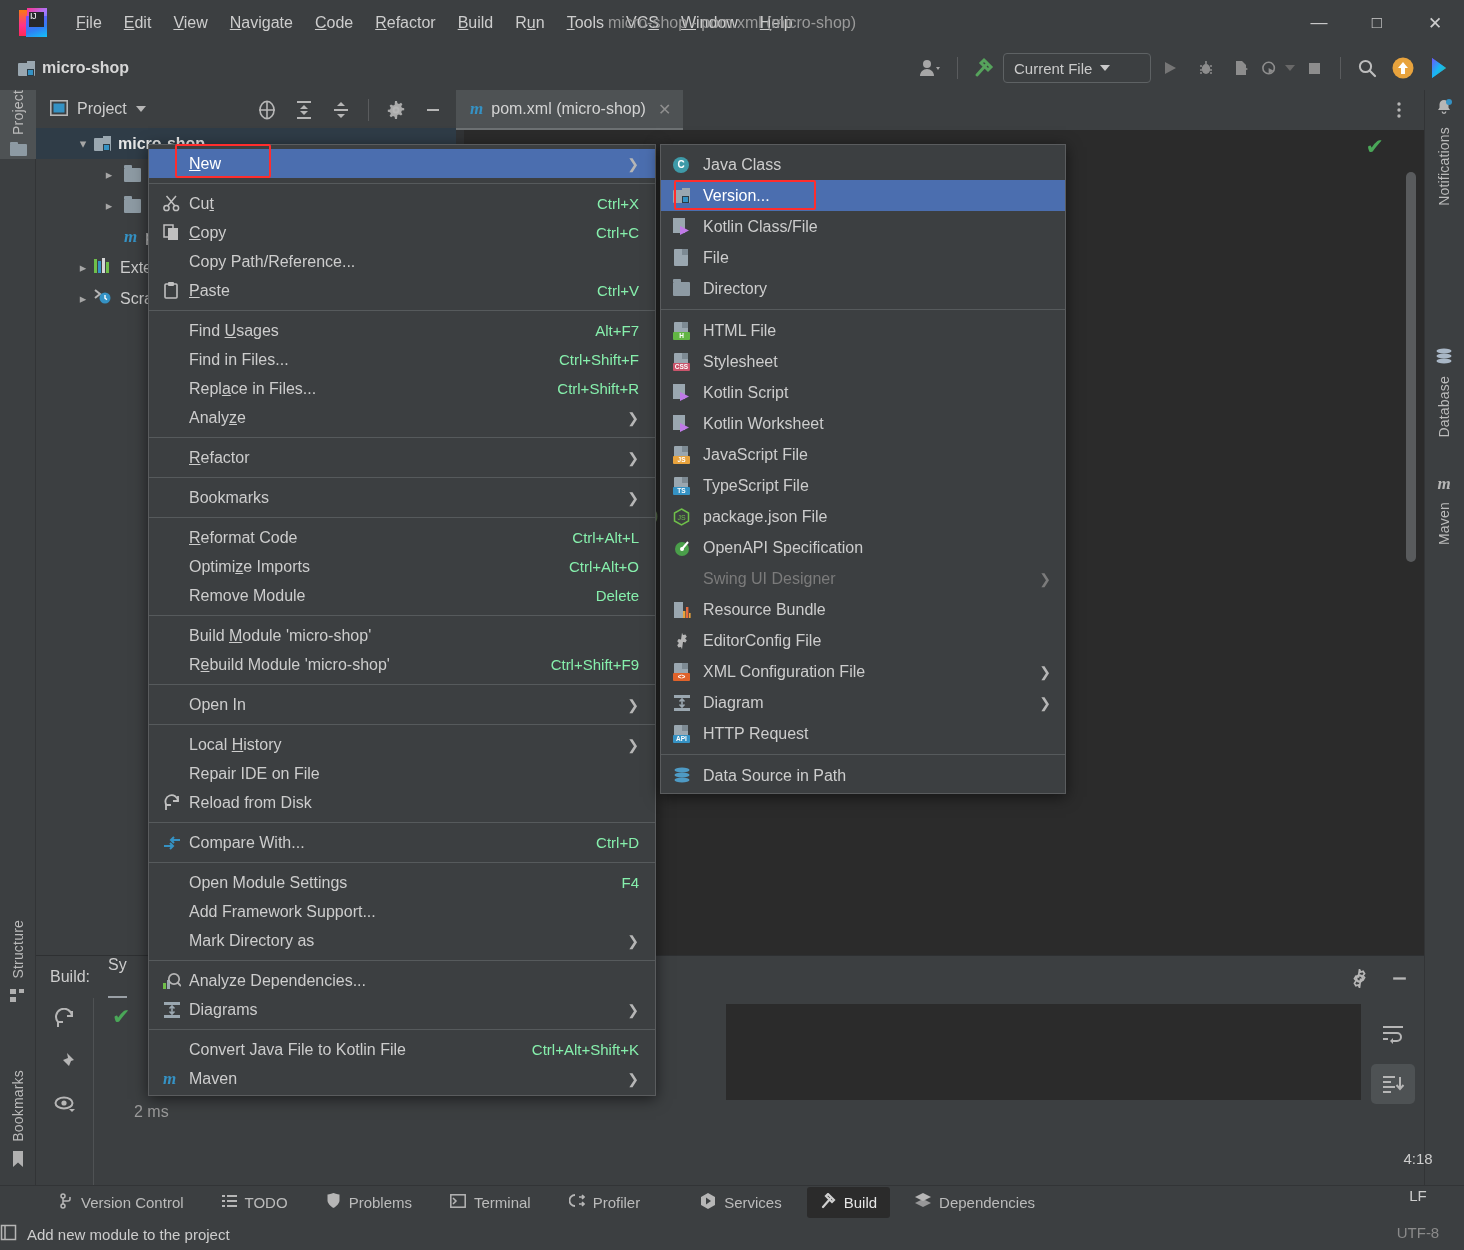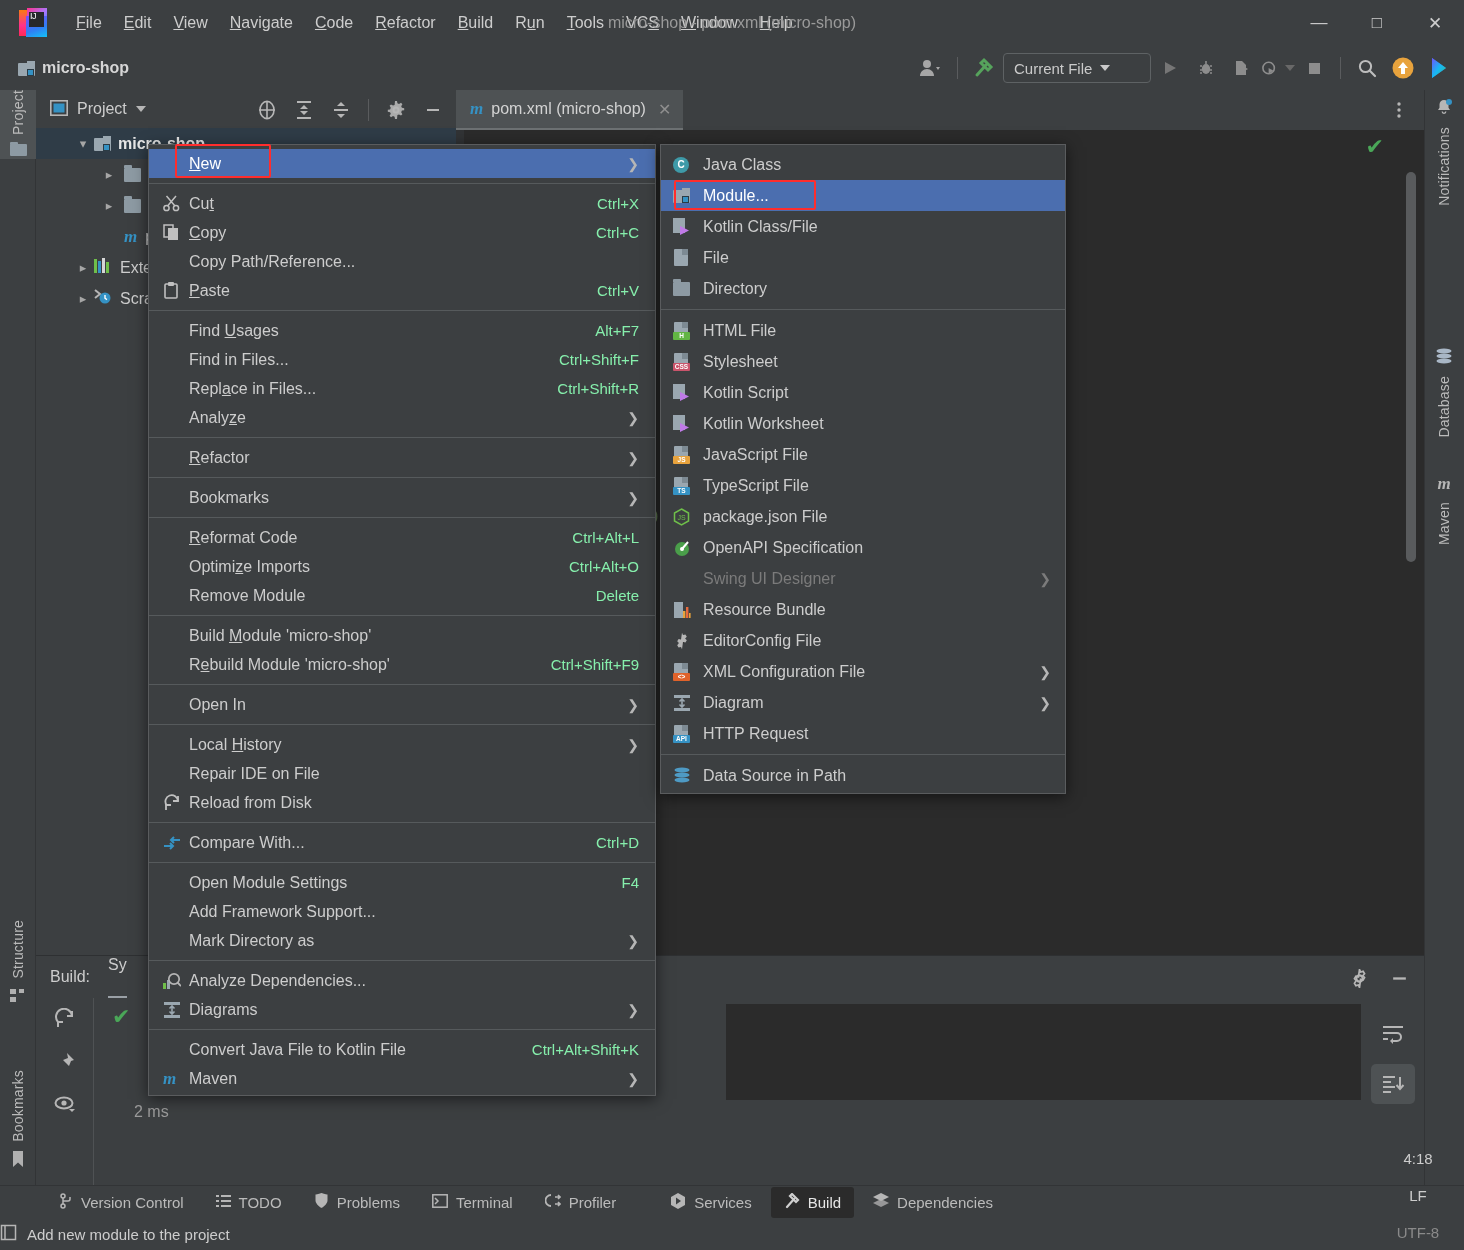--- a/index.html
+++ b/index.html
@@ -121,21 +121,21 @@
   
   .rightstrip {
     position:absolute; right:0; top:90px; width:40px; bottom:65px; background:#3c3f41;
     border-left:1px solid #323436;
   }
   .rtab { position:absolute; right:0; width:40px; display:flex; flex-direction:column; align-items:center; color:#bbbbbb; font-size:14px; }
 
   
   .bottomtabs {
     position:absolute; left:0; bottom:32px; width:1464px; height:33px; background:#3c3f41;
-    display:flex; align-items:center; padding-left:46px; gap:6px; border-top:1px solid #323436;
+    display:flex; align-items:center; padding-left:46px; gap:12px; border-top:1px solid #323436;
   }
   .btab { display:flex; align-items:center; gap:8px; padding:6px 13px; font-size:15px; color:#bbbbbb; border-radius:3px;}
   .btab.sel { background:#2b2b2b; color:#e6e6e6; }
   .statusbar {
     position:absolute; left:0; bottom:0; width:1464px; height:32px; background:#3c3f41;
     display:flex; align-items:center; font-size:15px; color:#cdcdcd; gap:10px;
   }
   .status-right { position:absolute; right:16px; display:flex; align-items:center; gap:20px;flex-direction:column; }
   .status-right .dim { color:#8a8a8a; }
 
@@ -760,21 +760,21 @@
     <span class="txt">Java Class</span>
   </div>
   <div class="smi hi">
     <span class="ic">
       <span class="modicon">
           <span class="tab"></span>
           <span class="f"></span>
           <span class="dot"></span>
         </span>
     </span>
-    <span class="txt">Module...</span>
+    <span class="txt">Version...</span>
   </div>
   <div class="smi">
     <span class="ic">
         <span class="kicon">
           <span class="p"></span>
           <span class="k"></span>
         </span>
       </span>
     <span class="txt">Kotlin Class/File</span>
   </div>

